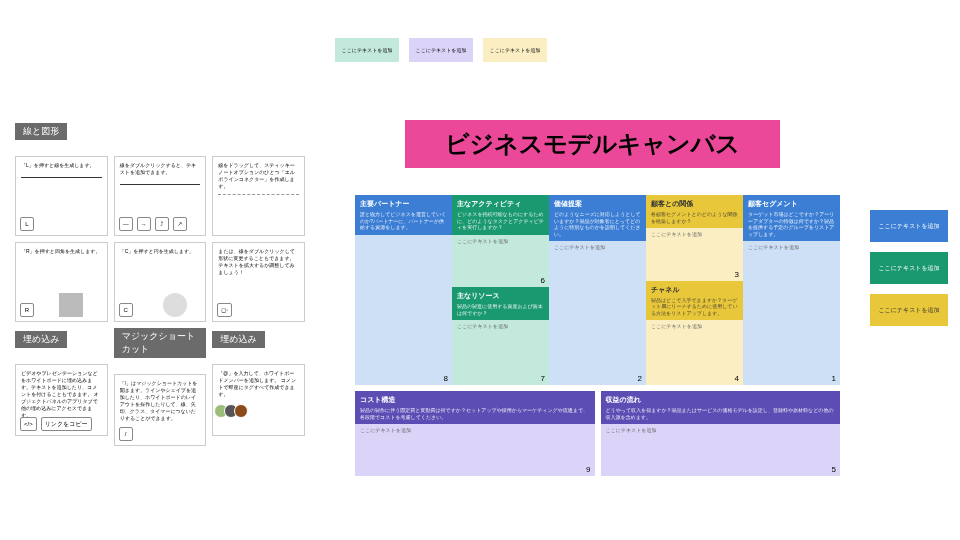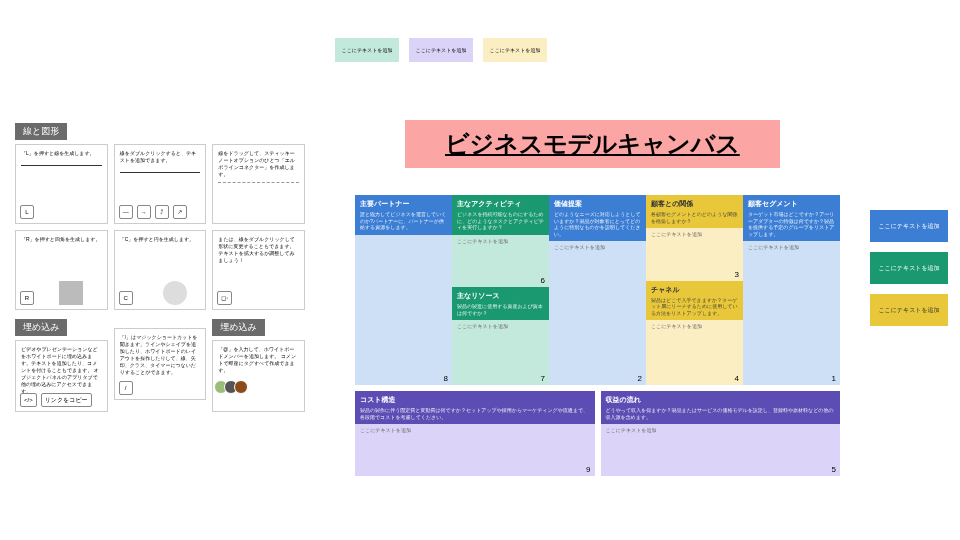--- a/index.html
+++ b/index.html
@@ -8,37 +8,37 @@
 
 .top-stickies { position: absolute; top: 38px; left: 335px; display: flex; gap: 10px; }
 .sticky { width: 64px; height: 24px; font-size: 5px; display: flex; align-items: center; justify-content: center; }
 .sticky-mint { background: #c3e8dc; }
 .sticky-lavender { background: #dcd4f8; }
 .sticky-cream { background: #fbeec3; }
 
 
 .left-panel { position: absolute; left: 15px; top: 120px; width: 290px; }
 .left-title { background: #6b6b6b; color: #fff; font-size: 15px; font-weight: bold; padding: 4px 8px; margin-bottom: 6px; }
-.section-label { display: inline-block; background: #6b6b6b; color: #fff; font-size: 9px; padding: 2px 8px; margin-bottom: 4px; }
+.section-label { display: inline-block; background: #6b6b6b; color: #fff; font-size: 9px; padding: 2px 8px; margin-bottom: 16px; }
 .card-row { display: flex; gap: 6px; margin-bottom: 6px; }
 .card { border: 1px solid #ccc; background: #fff; padding: 5px; font-size: 5px; line-height: 1.4; flex: 1; position: relative; }
 .card-tall { height: 80px; }
 .card-med { height: 72px; }
 .key { display: inline-flex; align-items: center; justify-content: center; border: 1px solid #888; border-radius: 2px; min-width: 14px; height: 14px; font-size: 6px; padding: 0 3px; margin-right: 2px; }
 .card-bottom { position: absolute; bottom: 4px; left: 4px; display: flex; gap: 2px; align-items: center; }
 .line-h { border-top: 1px solid #333; margin: 8px 0; }
 .line-dots { border-top: 1px dashed #999; margin: 4px 0; }
 .shape-sq { width: 24px; height: 24px; background: #bbb; position: absolute; bottom: 4px; right: 24px; }
 .shape-circ { width: 24px; height: 24px; background: #ddd; border-radius: 50%; position: absolute; bottom: 4px; right: 18px; }
 .avatars { display: flex; margin-top: 6px; }
 .avatar { width: 14px; height: 14px; border-radius: 50%; background: #9bbd7a; margin-left: -4px; border: 1px solid #fff; }
 .avatar:nth-child(2){background:#555}.avatar:nth-child(3){background:#8a4a1a}
 
 
-.main-title { position: absolute; left: 405px; top: 120px; background: #fca5a5; font-size: 24px; font-weight: bold; padding: 8px 40px; text-decoration: underline; }
+.main-title { position: absolute; left: 405px; top: 120px; background: #ec4899; font-size: 24px; font-weight: bold; padding: 8px 40px; }
 
 
 .bmc { position: absolute; left: 355px; top: 195px; width: 485px; }
 .bmc-top { display: flex; height: 190px; gap: 0; }
 .bmc-col { flex: 1; display: flex; flex-direction: column; position: relative; }
 .bmc-header { color: #fff; font-size: 7px; padding: 4px 5px; }
 .bmc-header .ht { font-weight: bold; margin-bottom: 2px; }
 .bmc-header .hd { font-size: 5px; opacity: 0.9; line-height: 1.3; }
 .bmc-body { flex: 1; position: relative; }
 .bmc-add { font-size: 5px; color: #666; padding: 3px 5px; }
@@ -113,33 +113,34 @@
           <span class="key">C</span>
         </div>
     </div>
     <div class="card card-tall">
       <span>または、線をダブルクリックして形状に変更することもできます。テキストを拡大するか調整してみましょう！</span>
       <div class="card-bottom">
           <span class="key">◻◦</span>
         </div>
     </div>
   </div>
-  <div style="display:flex;gap:6px;align-items:center">
+  <div style="display:flex;gap:6px;align-items:flex-start">
     <div style="flex:1">
       <div class="section-label">埋め込み</div>
       <div class="card card-med">
         <span>ビデオやプレゼンテーションなどをホワイトボードに埋め込みます。テキストを追加したり、コメントを付けることもできます。
 オブジェクトパネルのアプリタブで他の埋め込みにアクセスできます。</span>
         <div class="card-bottom">
           <span class="key">&lt;/&gt;</span>
           <span class="key">リンクをコピー</span>
         </div>
       </div>
     </div>
     <div style="flex:1">
+      <div class="section-label">マジックショートカット</div>
       <div class="card card-med">
         <span>「/」はマジックショートカットを開きます。ラインやシェイプを追加したり、ホワイトボードのレイアウトを操作したりして、線、矢印、クラス、タイマーにつないだりすることができます。</span>
         <div class="card-bottom">
             <span class="key">/</span>
           </div>
       </div>
     </div>
     <div style="flex:1">
       <div class="section-label">埋め込み</div>
       <div class="card card-med">

